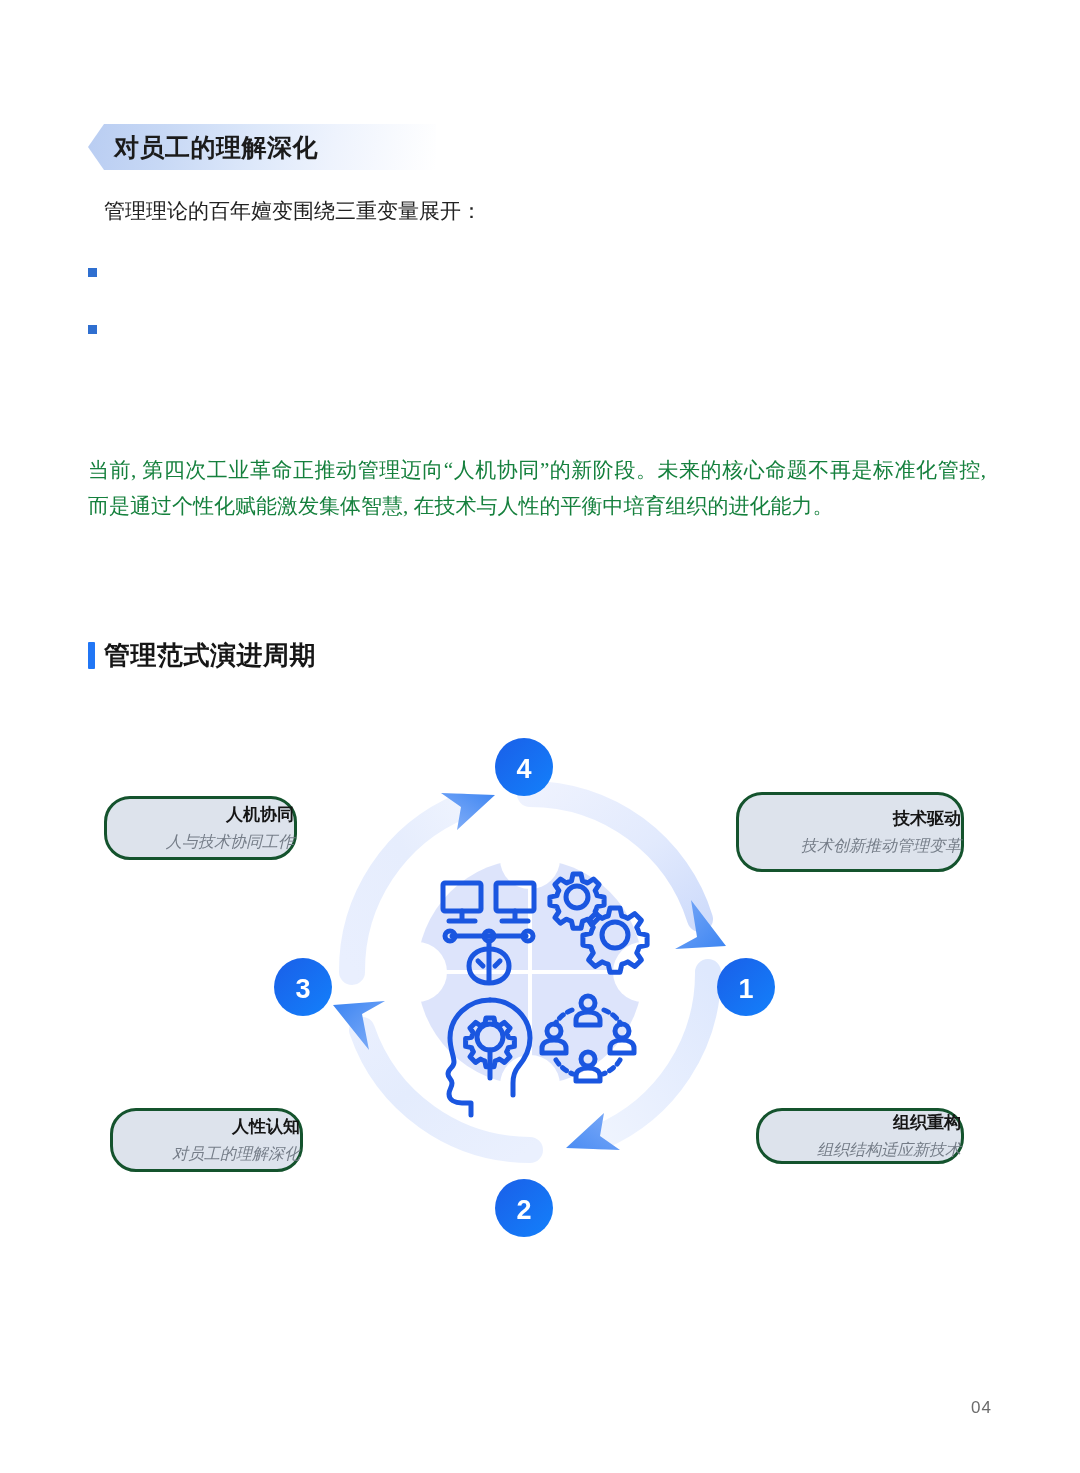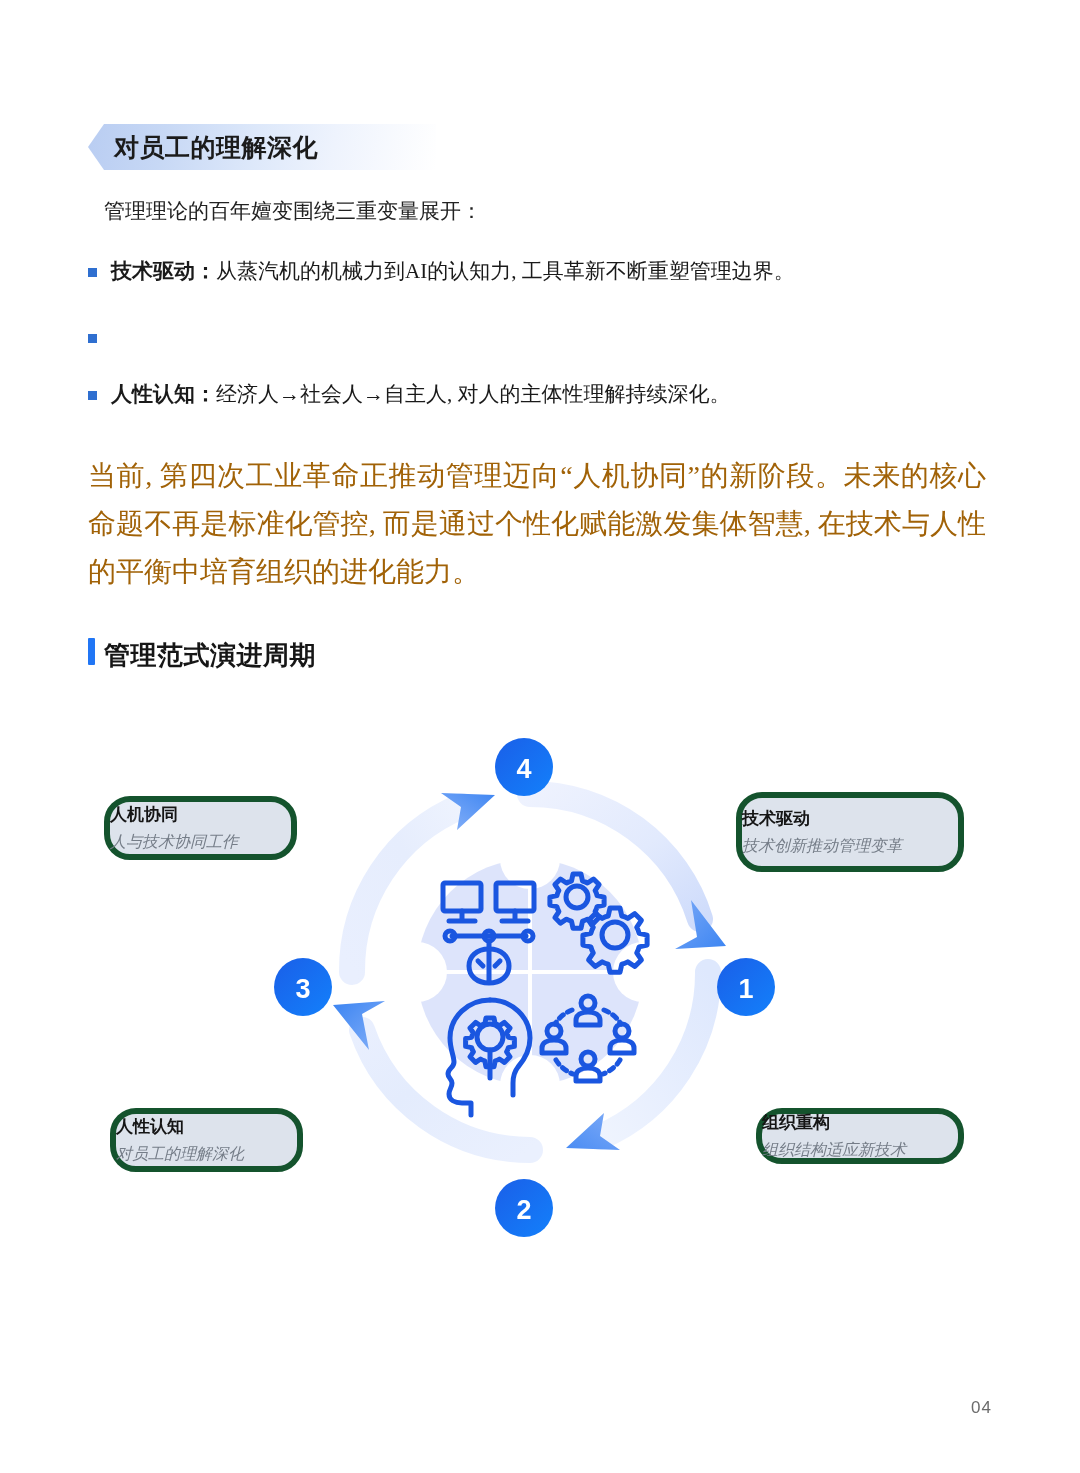--- a/index.html
+++ b/index.html
@@ -82,33 +82,33 @@
   }
   .bullet-text b {
     font-weight: bold;
   }
 
   .para {
     position: absolute;
     left: 88px;
     top: 452px;
     width: 898px;
-    font-size: 28px;
+    font-size: 21px;
     line-height: 1.72;
-    color: #a16207;
+    color: #15803d;
     text-align: justify;
   }
 
   
   .subhead {
     position: absolute;
     left: 88px;
     top: 638px;
     display: flex;
-    align-items: flex-start;
+    align-items: center;
   }
   .subhead-bar {
     width: 7px;
     height: 27px;
     background: #2176f5;
     margin-right: 9px;
     border-radius: 1px;
   }
   .subhead-text {
     font-family: "Liberation Sans", "DejaVu Sans", sans-serif;
@@ -126,25 +126,25 @@
     top: 700px;
     width: 1080px;
     height: 570px;
   }
   .diagram svg { display: block; }
 
   .card {
     position: absolute;
     box-sizing: border-box;
     background: #dde3ec;
-    border: 6px solid #14532d;
+    border: 3px solid #14532d;
     border-radius: 26px;
     display: flex;
     flex-direction: column;
-    align-items: flex-start;
+    align-items: flex-end;
     justify-content: center;
     font-family: "Liberation Sans", "DejaVu Sans", sans-serif;
   }
   .card-title {
     font-size: 17px;
     font-weight: bold;
     color: #151515;
     line-height: 1.2;
     margin-bottom: 7px;
     white-space: nowrap;
@@ -180,28 +180,23 @@
 <div class="banner-wrap">
   <div class="banner-bg"></div>
   <div class="banner-title">对员工的理解深化</div>
 </div>
 
 <div class="lead">管理理论的百年嬗变围绕三重变量展开：</div>
 
 <div class="bullets">
   <div class="bullet-row">
     <span class="bullet-mark"></span>
-    <span class="bullet-text"><b>技术驱动：</b><span>从蒸汽机的机械力到AI的认知力, 工具革新不断重塑管理边界。</span></span>
   </div>
   <div class="bullet-row">
     <span class="bullet-mark"></span>
-  </div>
-  <div class="bullet-row">
-    <span class="bullet-mark"></span>
-    <span class="bullet-text"><b>人性认知：</b><span>经济人→社会人→自主人, 对人的主体性理解持续深化。</span></span>
   </div>
 </div>
 
 <div class="para">当前, 第四次工业革命正推动管理迈向“人机协同”的新阶段。未来的核心命题不再是标准化管控, 而是通过个性化赋能激发集体智慧, 在技术与人性的平衡中培育组织的进化能力。</div>
 
 <div class="subhead">
   <span class="subhead-bar"></span>
   <span class="subhead-text">管理范式演进周期</span>
 </div>
 

